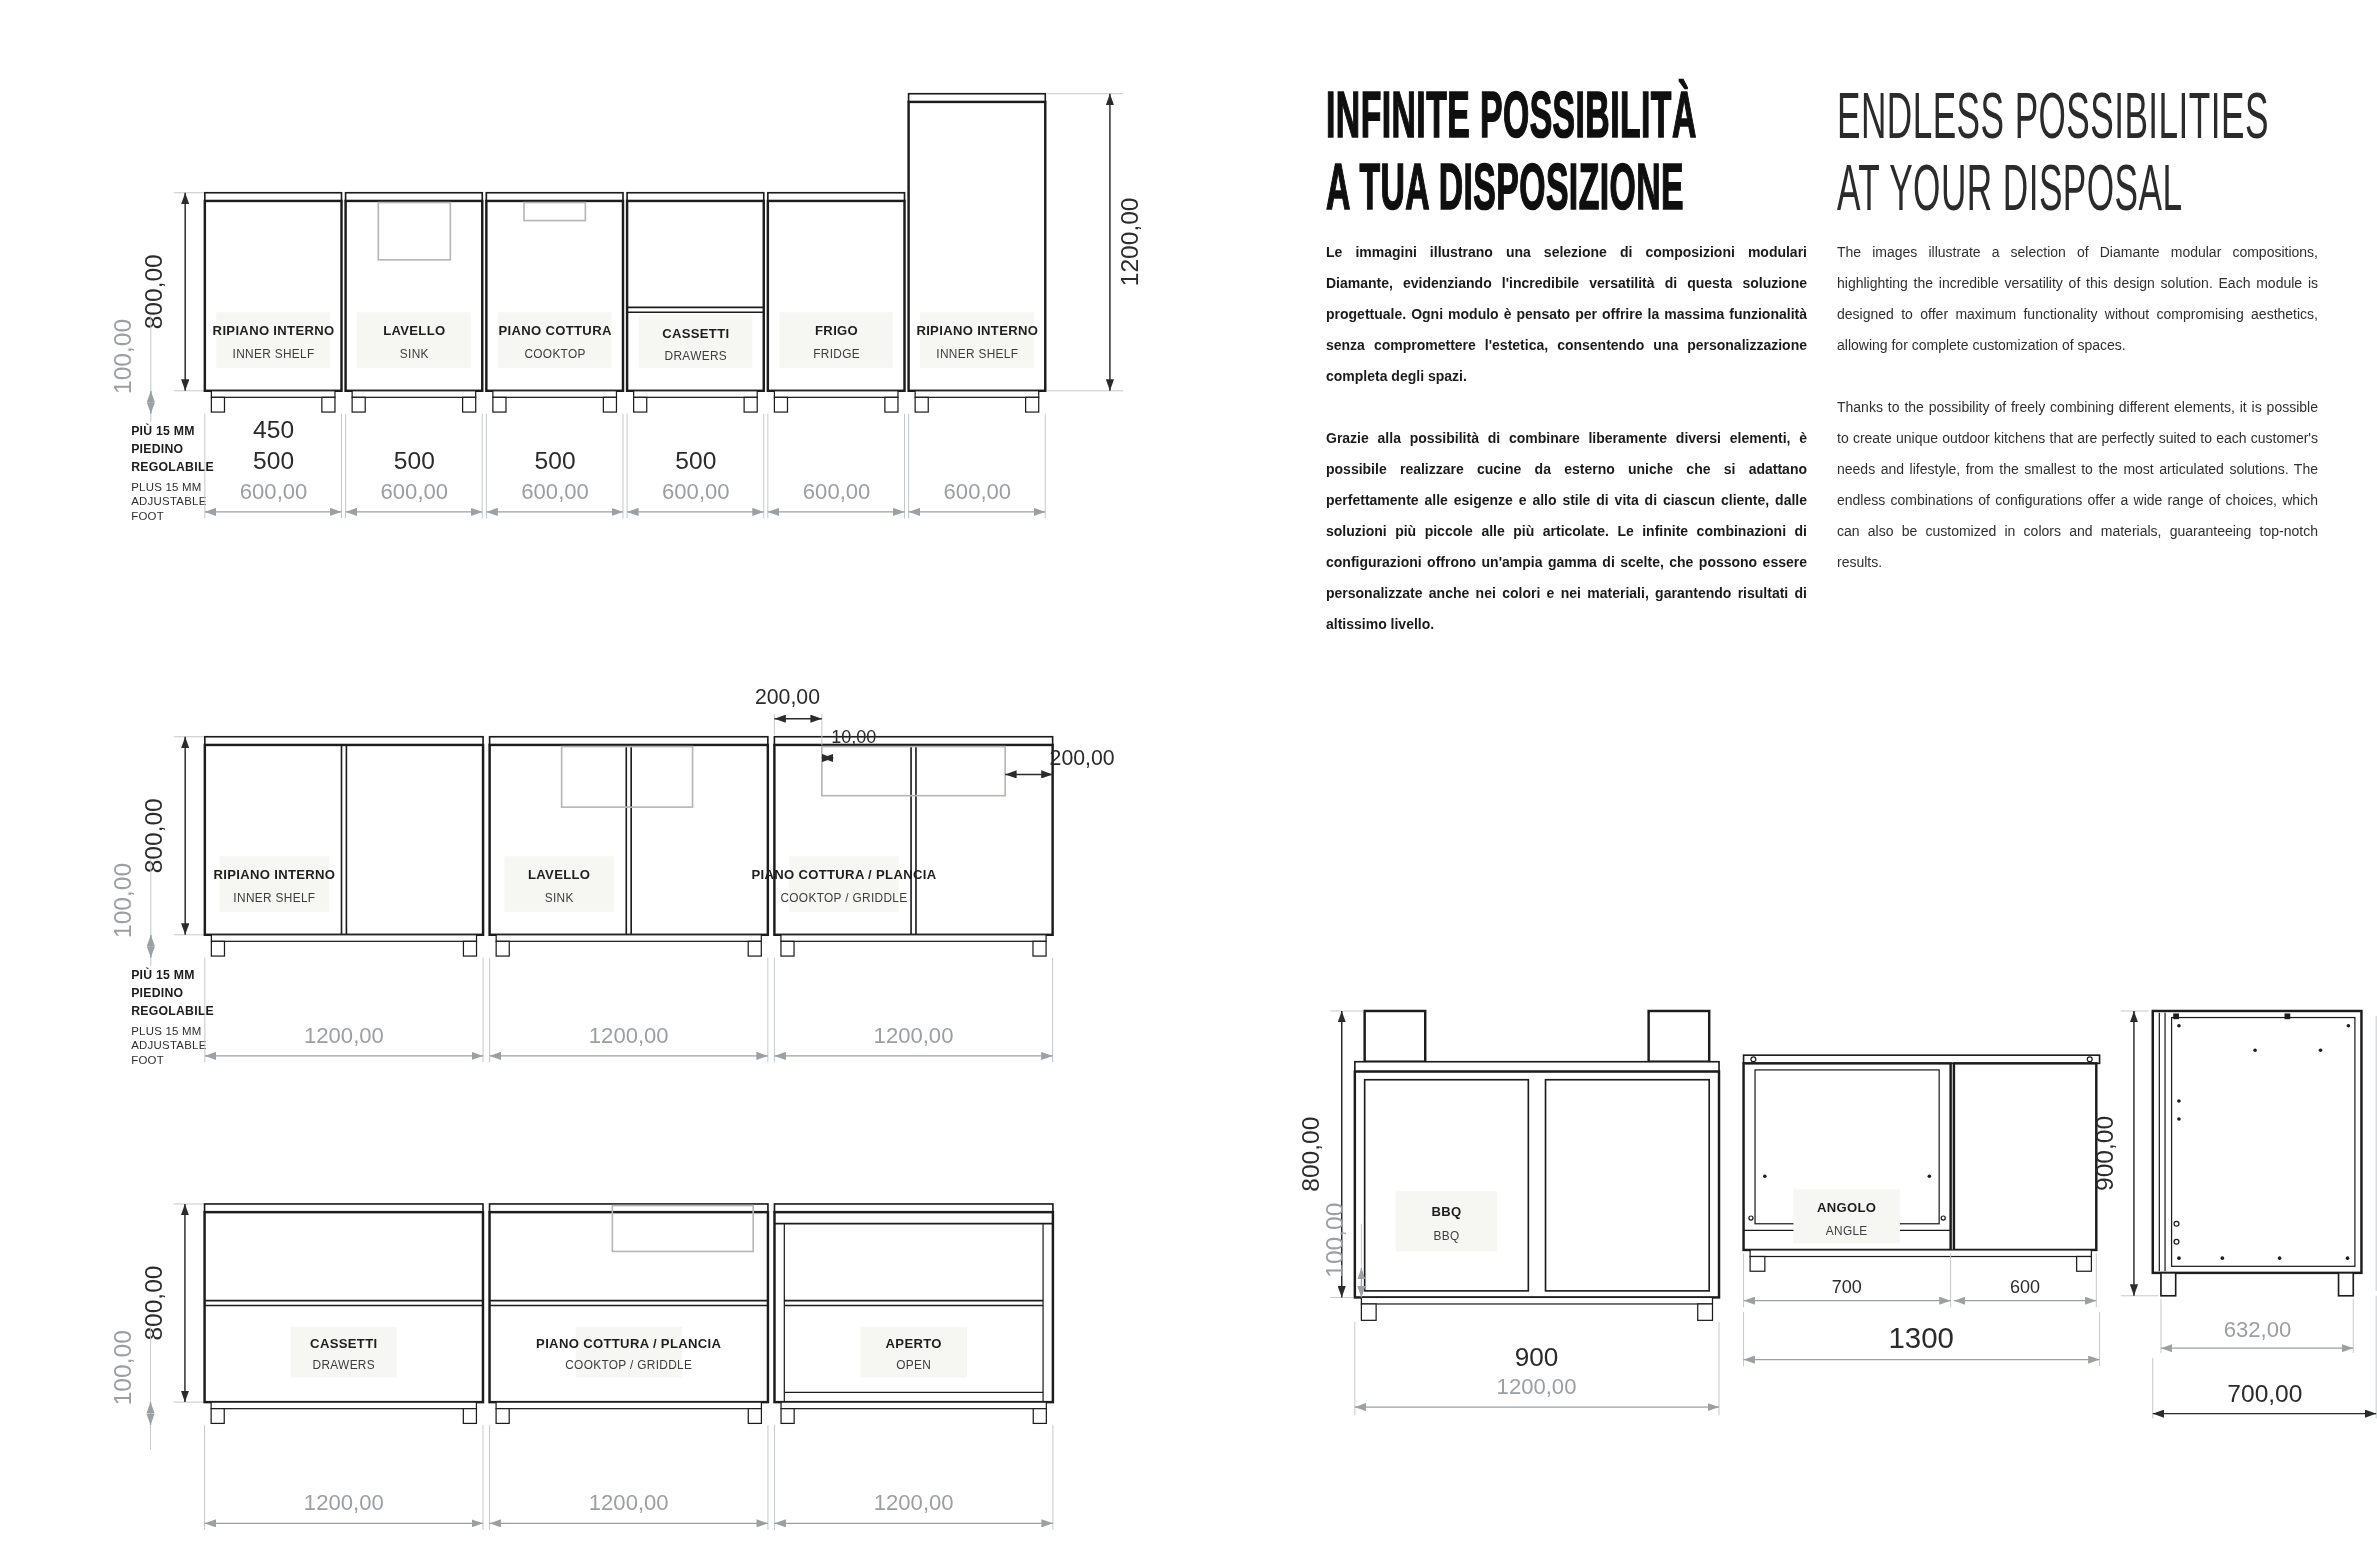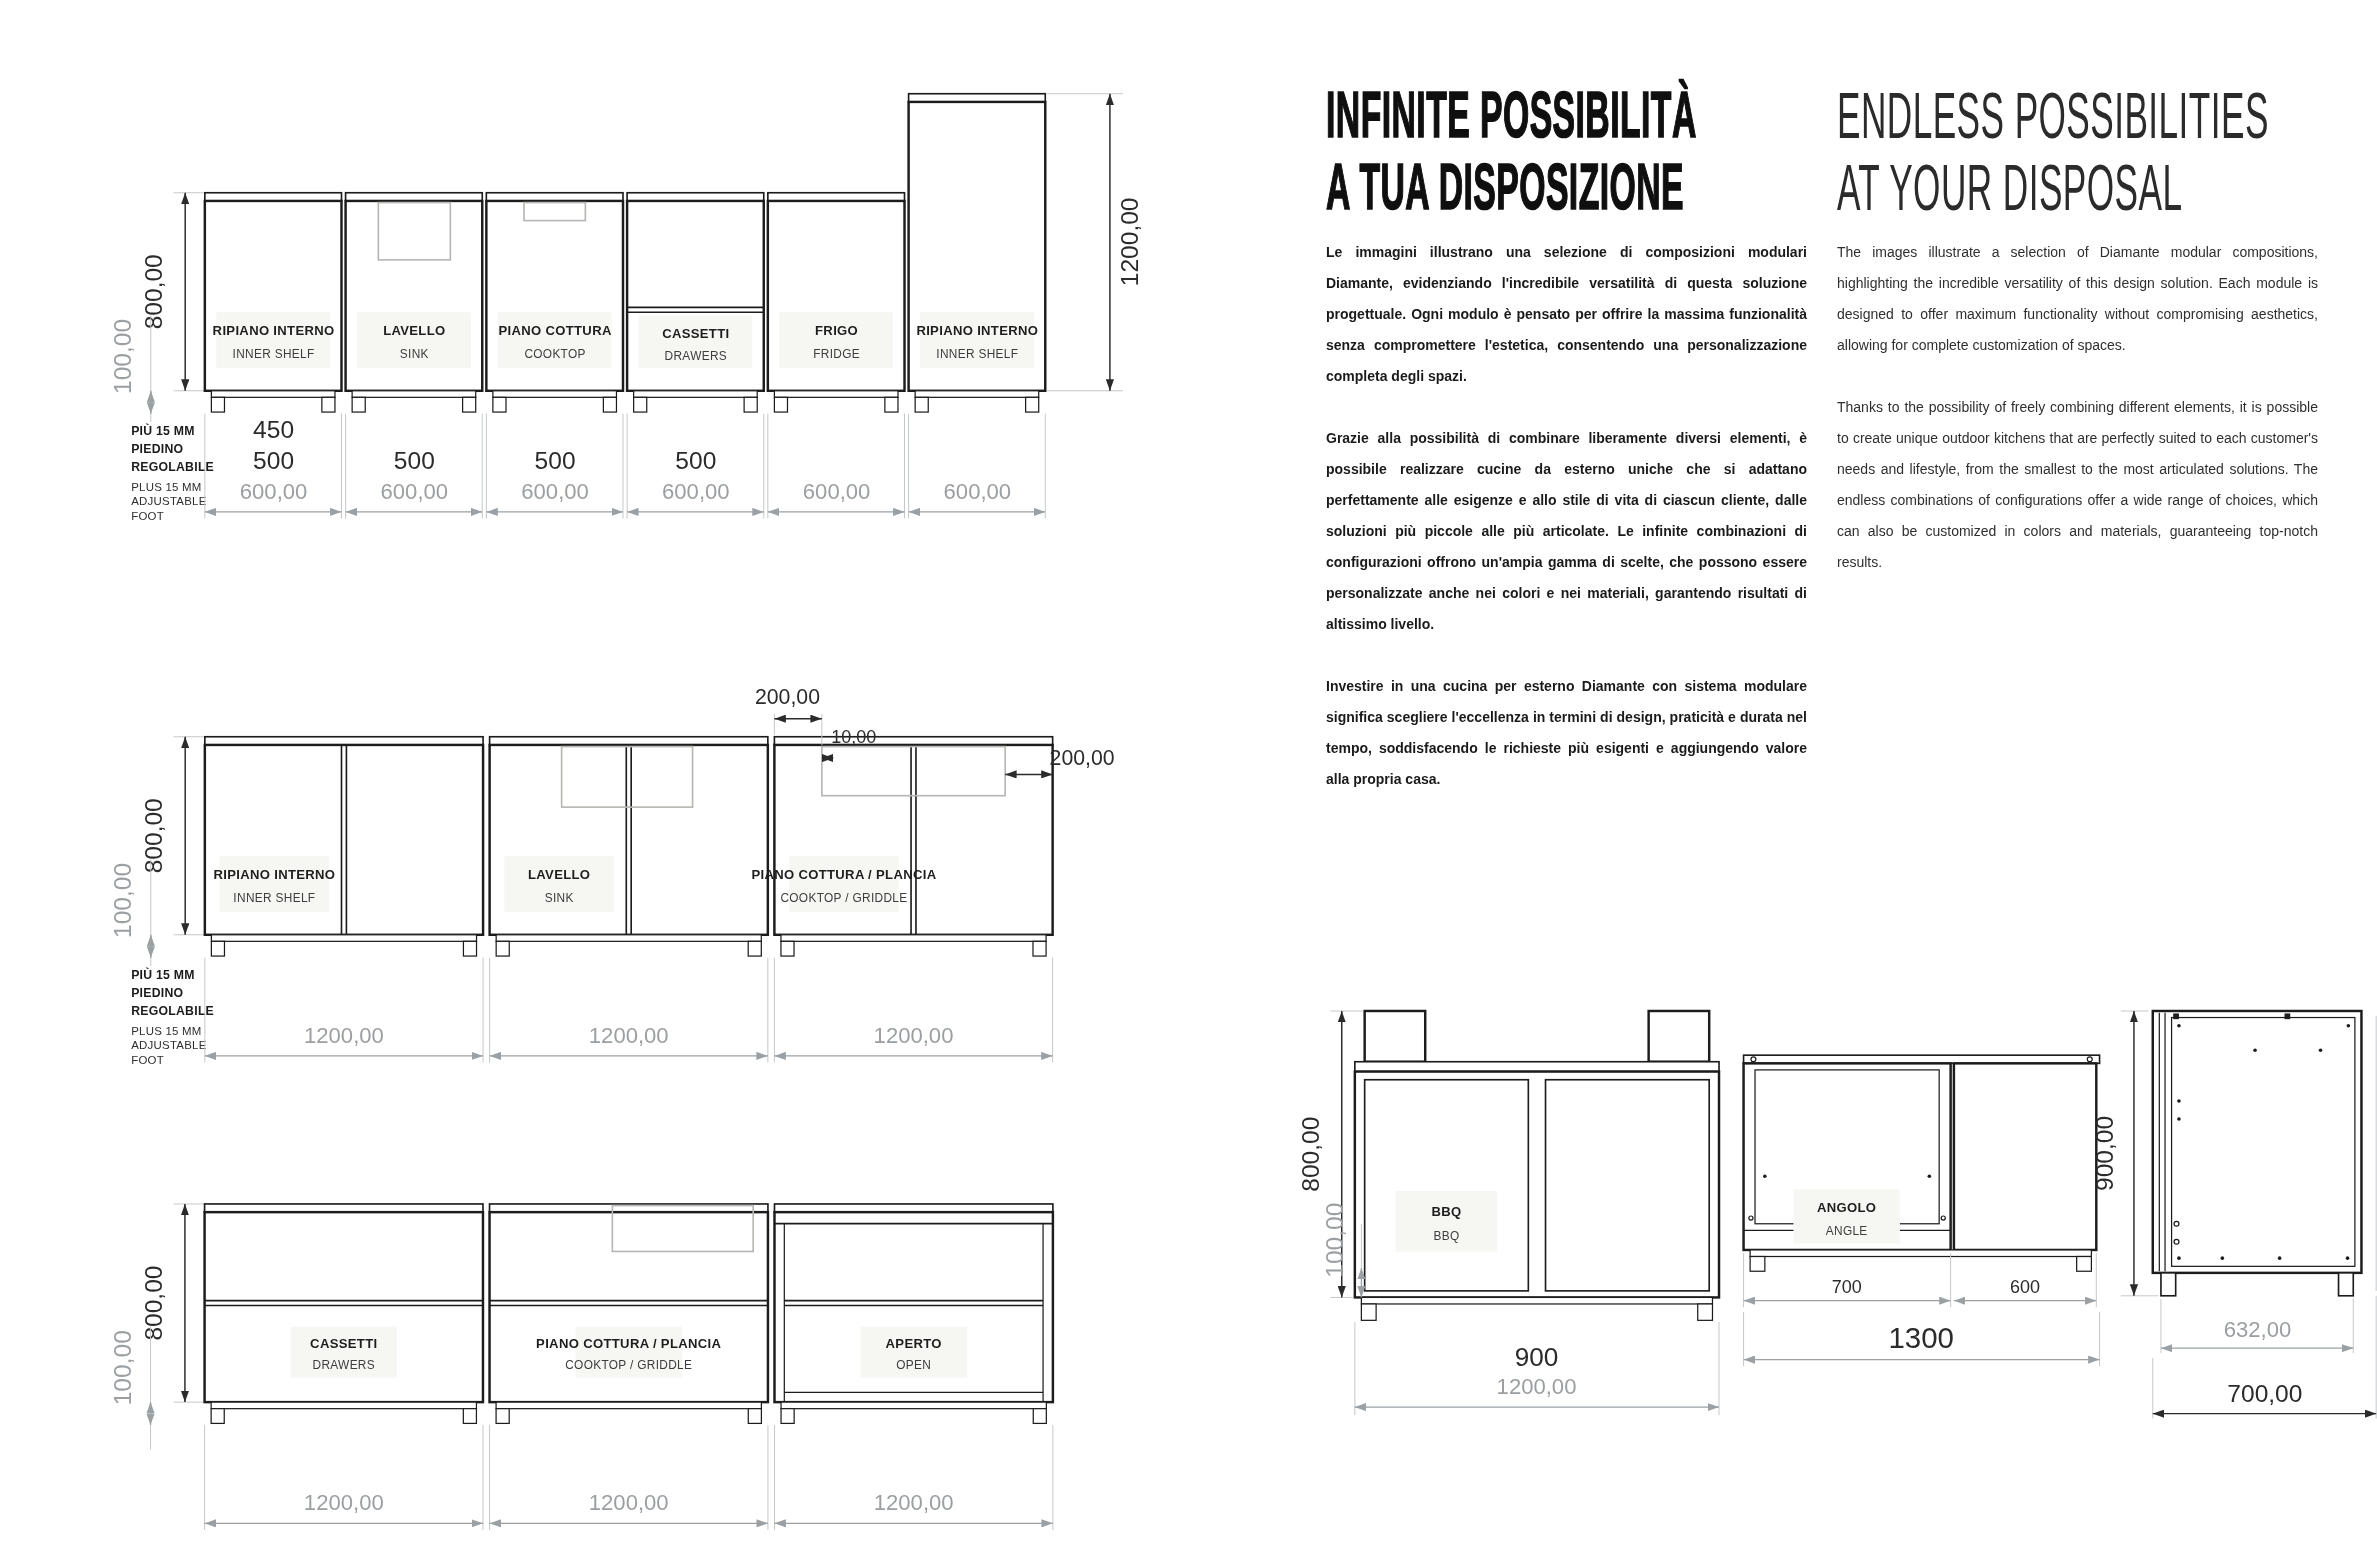--- a/index.html
+++ b/index.html
@@ -458,21 +458,20 @@
     <div>A TUA DISPOSIZIONE</div>
   </div>
   <div class="hd hd-en">
     <div>ENDLESS POSSIBILITIES</div>
     <div>AT YOUR DISPOSAL</div>
   </div>
 
   <div class="body-col body-it">
     <p>Le immagini illustrano una selezione di composizioni modulari Diamante, evidenziando l'incredibile versatilità di questa soluzione progettuale. Ogni modulo è pensato per offrire la massima funzionalità senza compromettere l'estetica, consentendo una personalizzazione completa degli spazi.</p>
     <p>Grazie alla possibilità di combinare liberamente diversi elementi, è possibile realizzare cucine da esterno uniche che si adattano perfettamente alle esigenze e allo stile di vita di ciascun cliente, dalle soluzioni più piccole alle più articolate. Le infinite combinazioni di configurazioni offrono un'ampia gamma di scelte, che possono essere personalizzate anche nei colori e nei materiali, garantendo risultati di altissimo livello.</p>
-    <p>Investire in una cucina per esterno Diamante con sistema modulare significa scegliere l'eccellenza in termini di design, praticità e durata nel tempo, soddisfacendo le richieste più esigenti e aggiungendo valore alla propria casa.</p>
   </div>
   <div class="body-col body-en">
     <p>The images illustrate a selection of Diamante modular compositions, highlighting the incredible versatility of this design solution. Each module is designed to offer maximum functionality without compromising aesthetics, allowing for complete customization of spaces.</p>
     <p>Thanks to the possibility of freely combining different elements, it is possible to create unique outdoor kitchens that are perfectly suited to each customer's needs and lifestyle, from the smallest to the most articulated solutions. The endless combinations of configurations offer a wide range of choices, which can also be customized in colors and materials, guaranteeing top-notch results.</p>
   </div>
 
 </div>
 
 
 </body></html>

